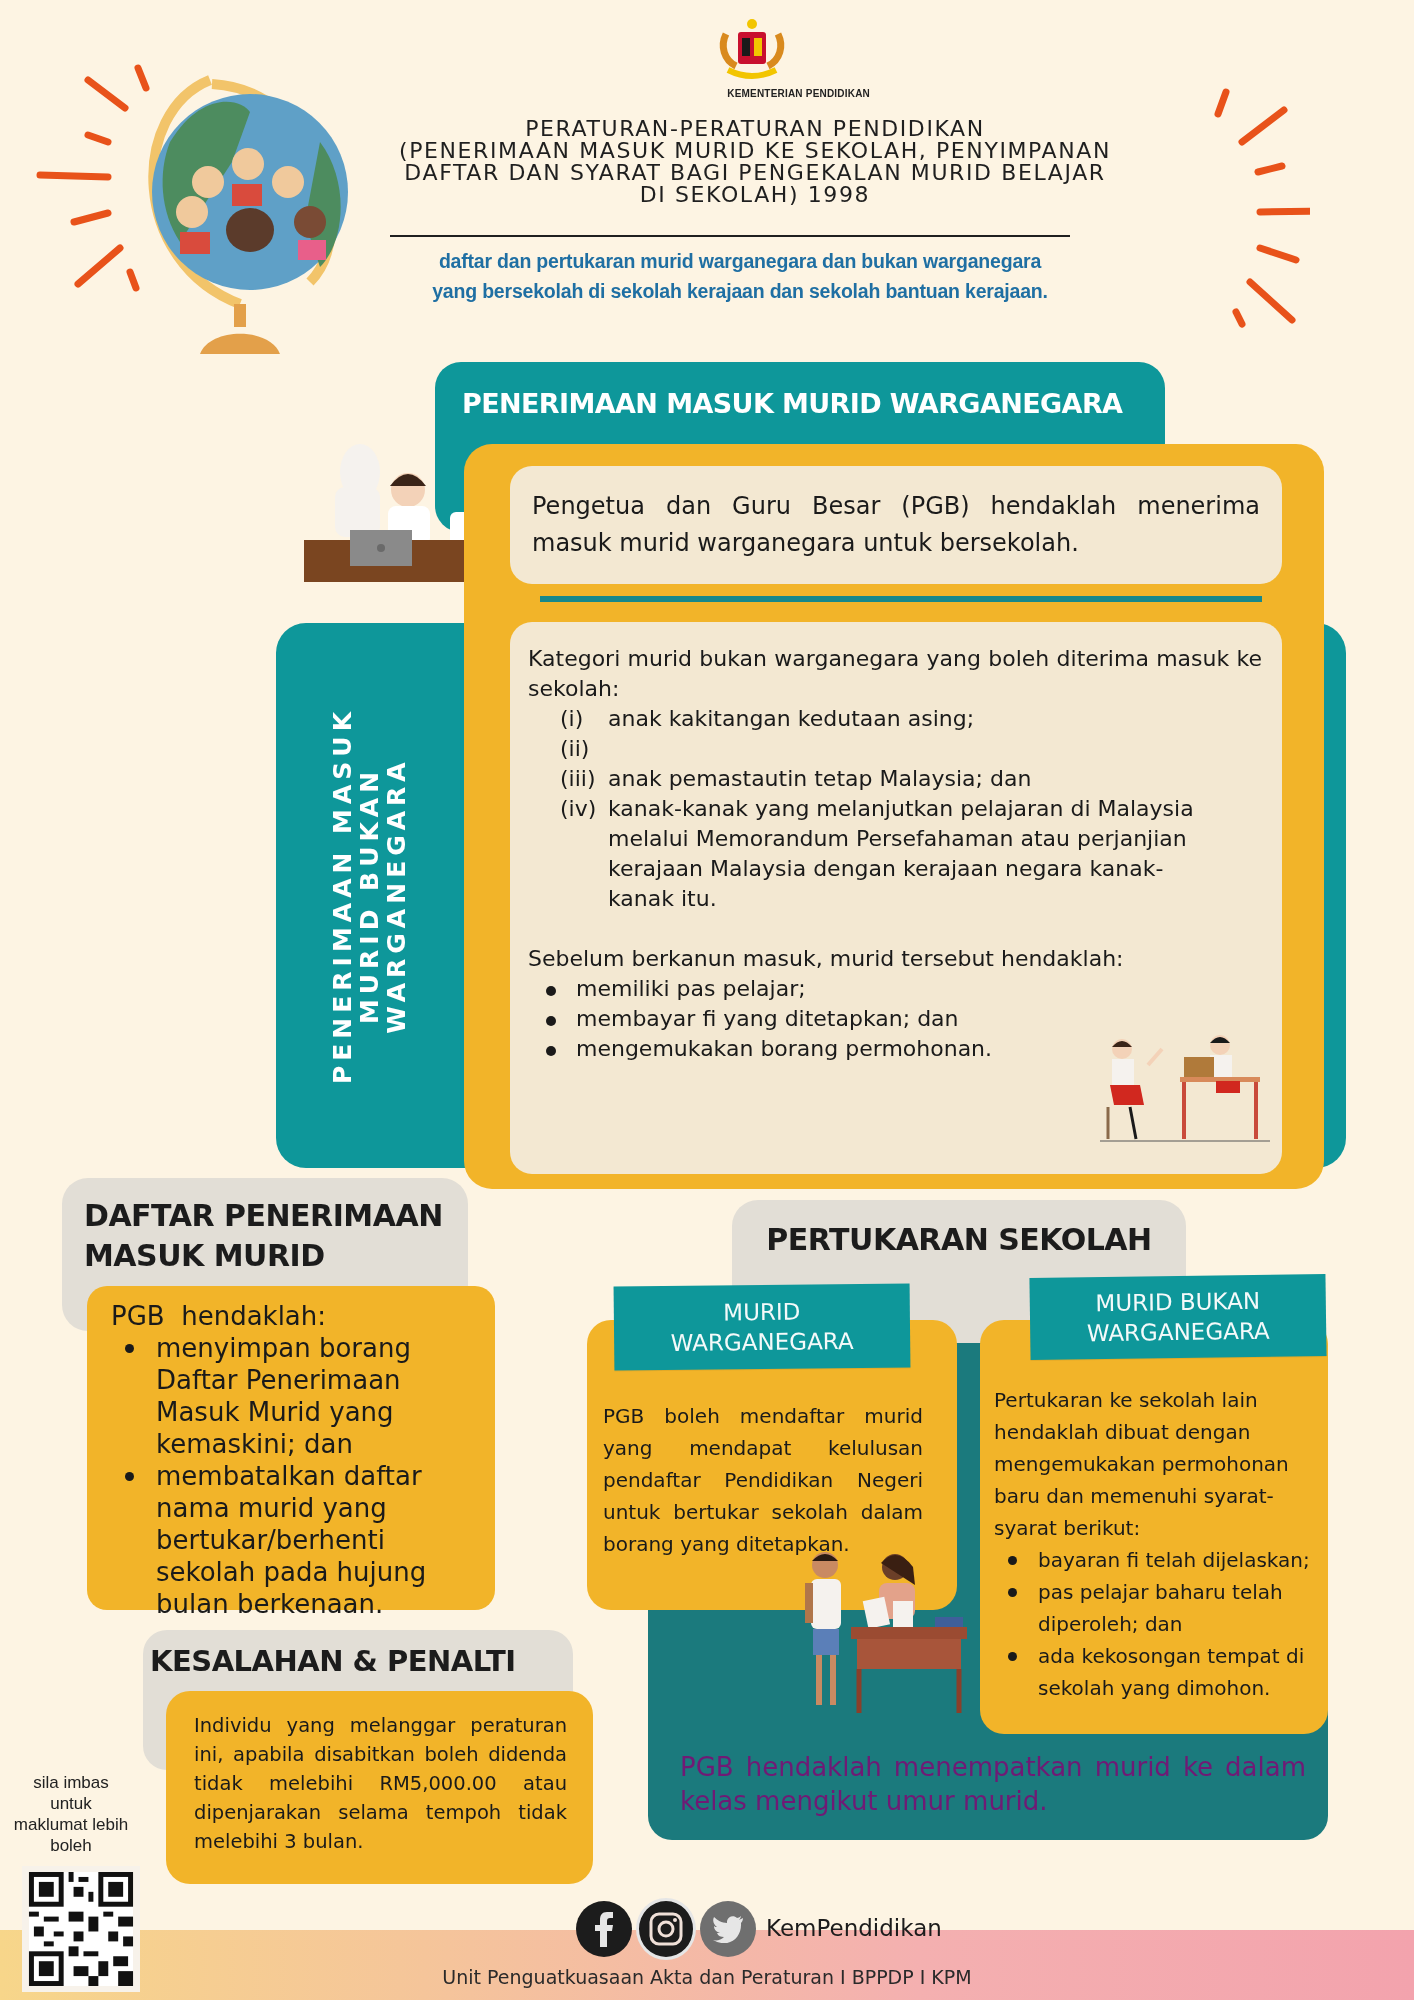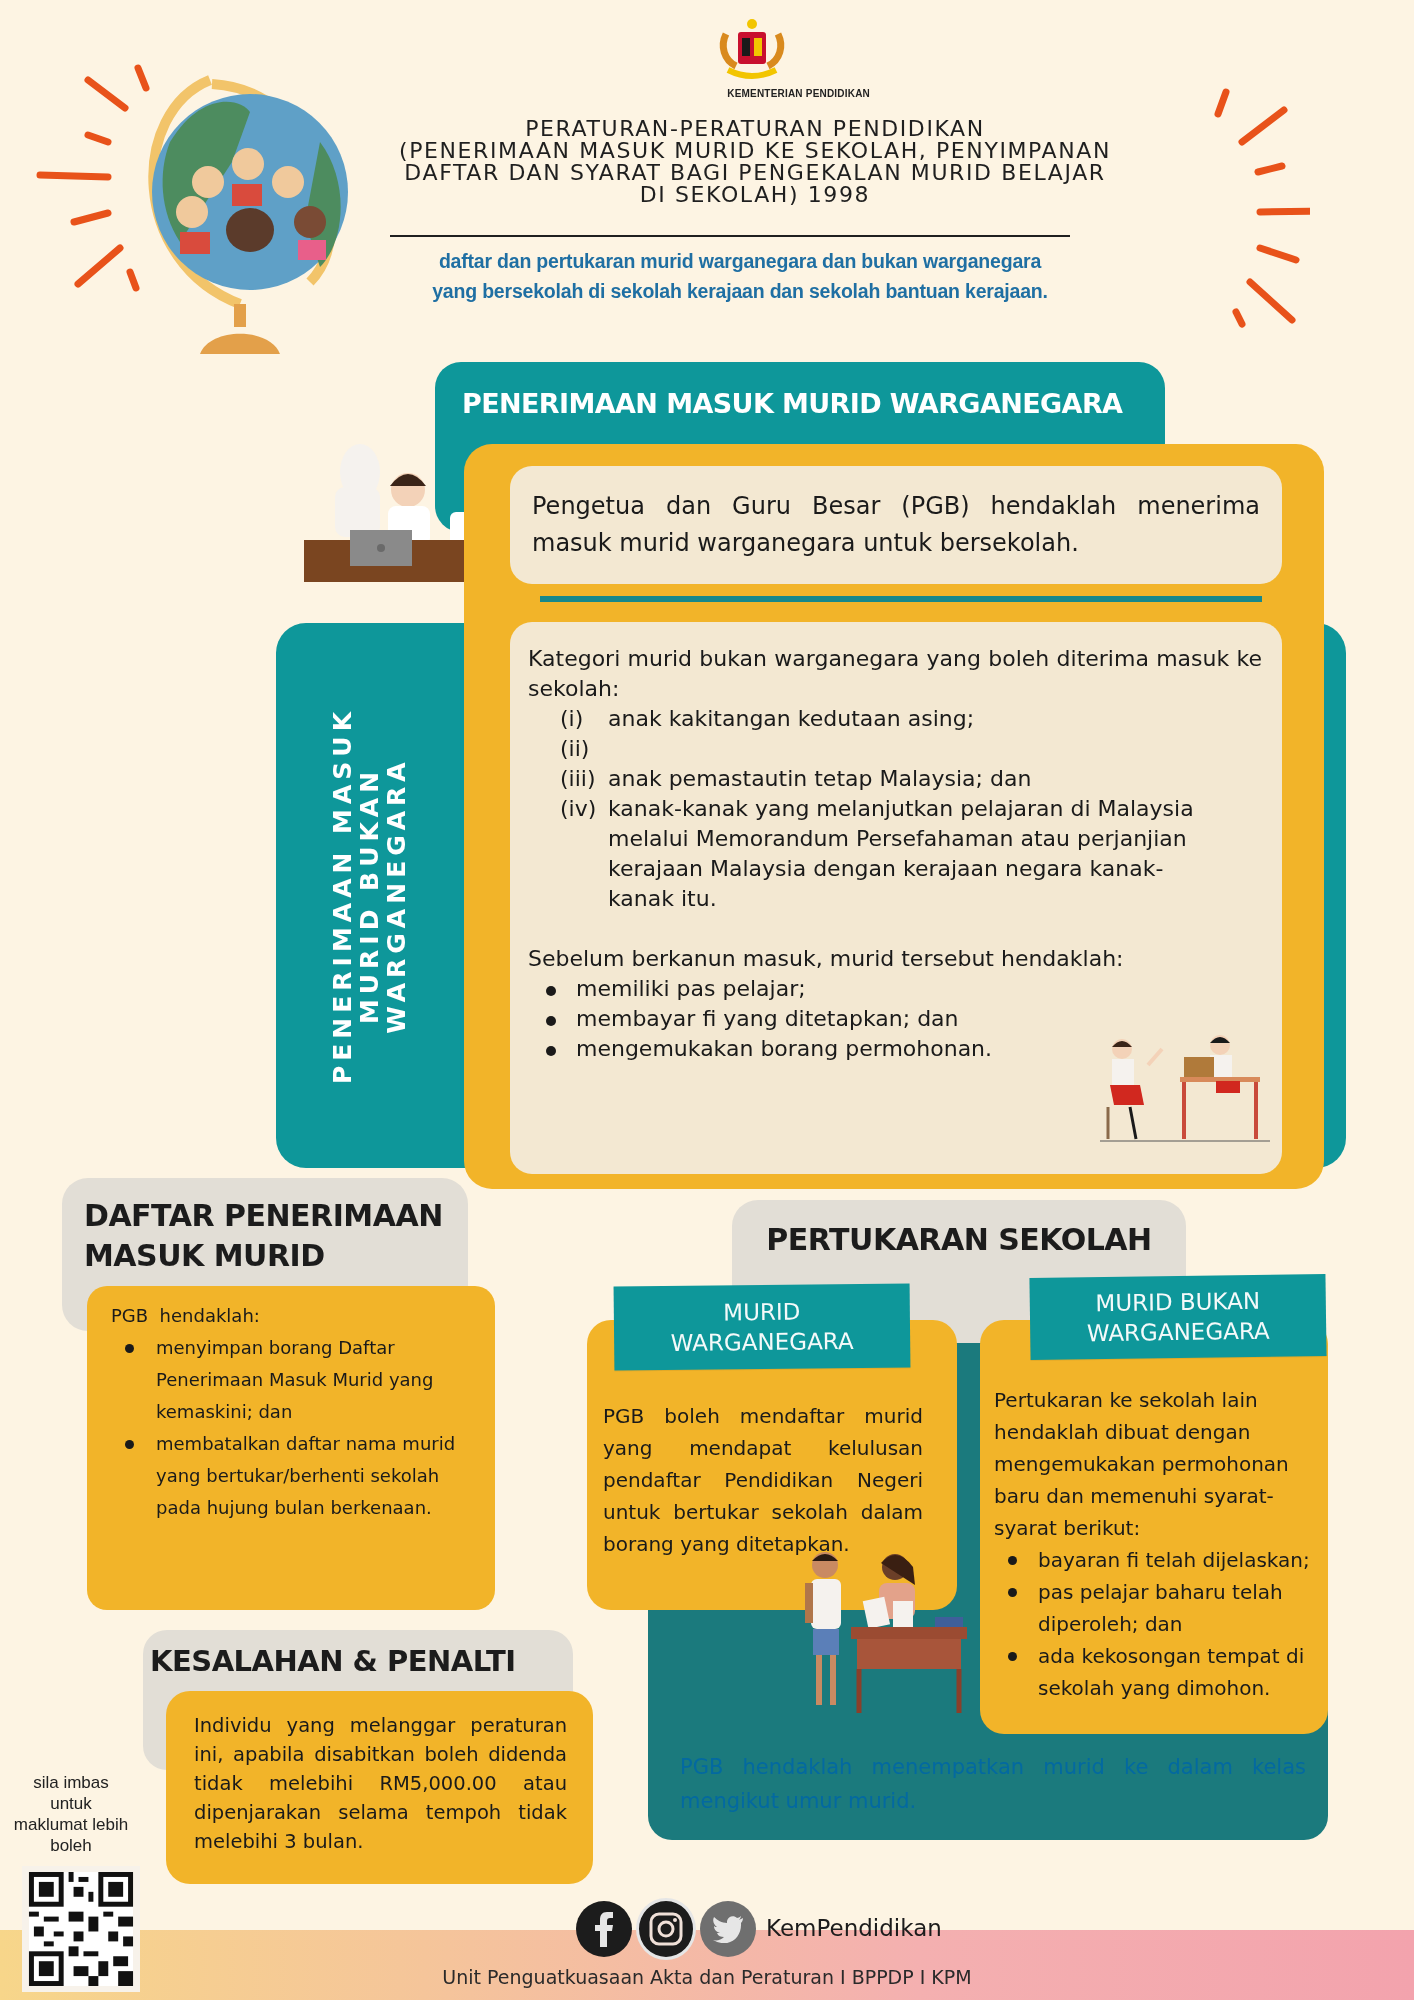--- a/index.html
+++ b/index.html
@@ -95,21 +95,21 @@
   }
   .daftar-title {
     left: 84px; top: 1196px; width: 380px;
     font-family: "DejaVu Sans", sans-serif; font-weight: bold; font-size: 30px; line-height: 40px;
     color: #1c1c1c; letter-spacing: -0.5px;
   }
   .daftar-yellow {
     left: 87px; top: 1286px; width: 408px; height: 324px;
     background: #f2b429; border-radius: 20px;
     padding: 14px 20px 0 24px;
-    font-family: "DejaVu Sans", sans-serif; font-size: 18px; line-height: 32px; color: #1a1a1a;
+    font-family: "DejaVu Sans", sans-serif; font-size: 26px; line-height: 32px; color: #1a1a1a;
   }
   .daftar-yellow .bullets li { padding-left: 45px; }
   .daftar-yellow .bullets li::before { left: 14px; top: 12px; width: 9px; height: 9px; }
 
   
   .pert-grey {
     left: 732px; top: 1200px; width: 454px; height: 190px;
     background: #e2ded6; border-radius: 26px;
   }
   .pert-title {
@@ -137,21 +137,21 @@
   .label-tag {
     background: #0e979a; color: #f4fafa; text-align: center;
     font-family: "DejaVu Sans", sans-serif; font-size: 23px; line-height: 30px;
     display: flex; align-items: center; justify-content: center;
     box-shadow: 0 1px 0 rgba(0,0,0,0.06);
   }
   .tag-left { left: 614px; top: 1285px; width: 296px; height: 84px; transform: rotate(-0.6deg); }
   .tag-right { left: 1030px; top: 1276px; width: 296px; height: 82px; transform: rotate(-0.8deg); }
   .pert-note {
     left: 680px; top: 1750px; width: 626px;
-    font-family: "DejaVu Sans", sans-serif; font-size: 21px; line-height: 34px; color: #0369a1; text-align: justify;
+    font-family: "DejaVu Sans", sans-serif; font-size: 26px; line-height: 34px; color: #701a75; text-align: justify;
   }
   .office-illus { left: 785px; top: 1545px; width: 215px; height: 180px; }
 
   
   .pen-grey {
     left: 143px; top: 1630px; width: 430px; height: 140px;
     background: #e2ded6; border-radius: 24px;
   }
   .pen-title {
     left: 150px; top: 1644px; width: 420px;

